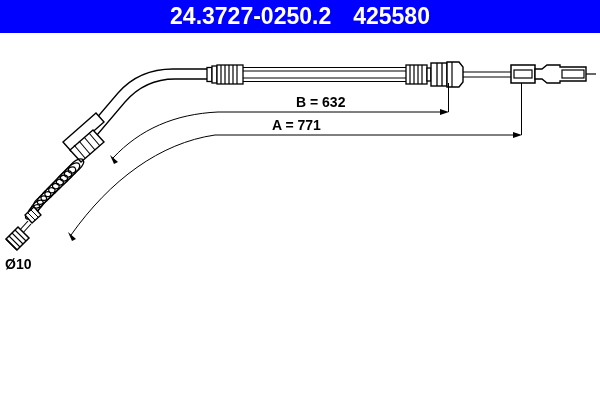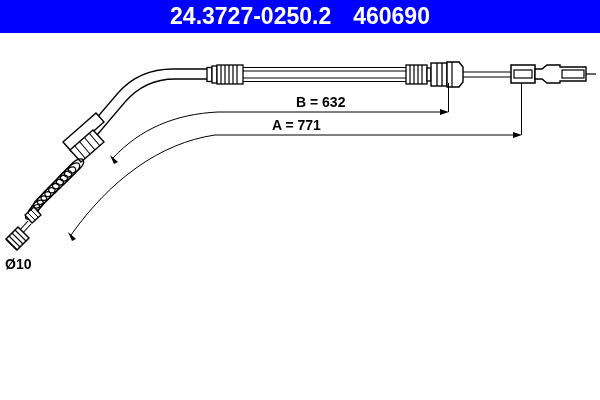--- a/index.html
+++ b/index.html
@@ -51,21 +51,21 @@
   }
 </style>
 </head>
 <body>
 
 <div id="page">
 
   <div id="header-bar">
     <div id="header-title-group">
       <span>24.3727-0250.2</span>
-      <span>460690</span>
+      <span>425580</span>
     </div>
   </div>
 
   <div id="drawing-area">
     <svg width="600" height="367" viewBox="0 0 600 367" xmlns="http://www.w3.org/2000/svg">
 
       <g fill="none" stroke="#000000" stroke-width="1.3">
 
         <path d="M 208,52 L 173,52 C 150,52 132,60 118,76 L 89,110"></path>
 

